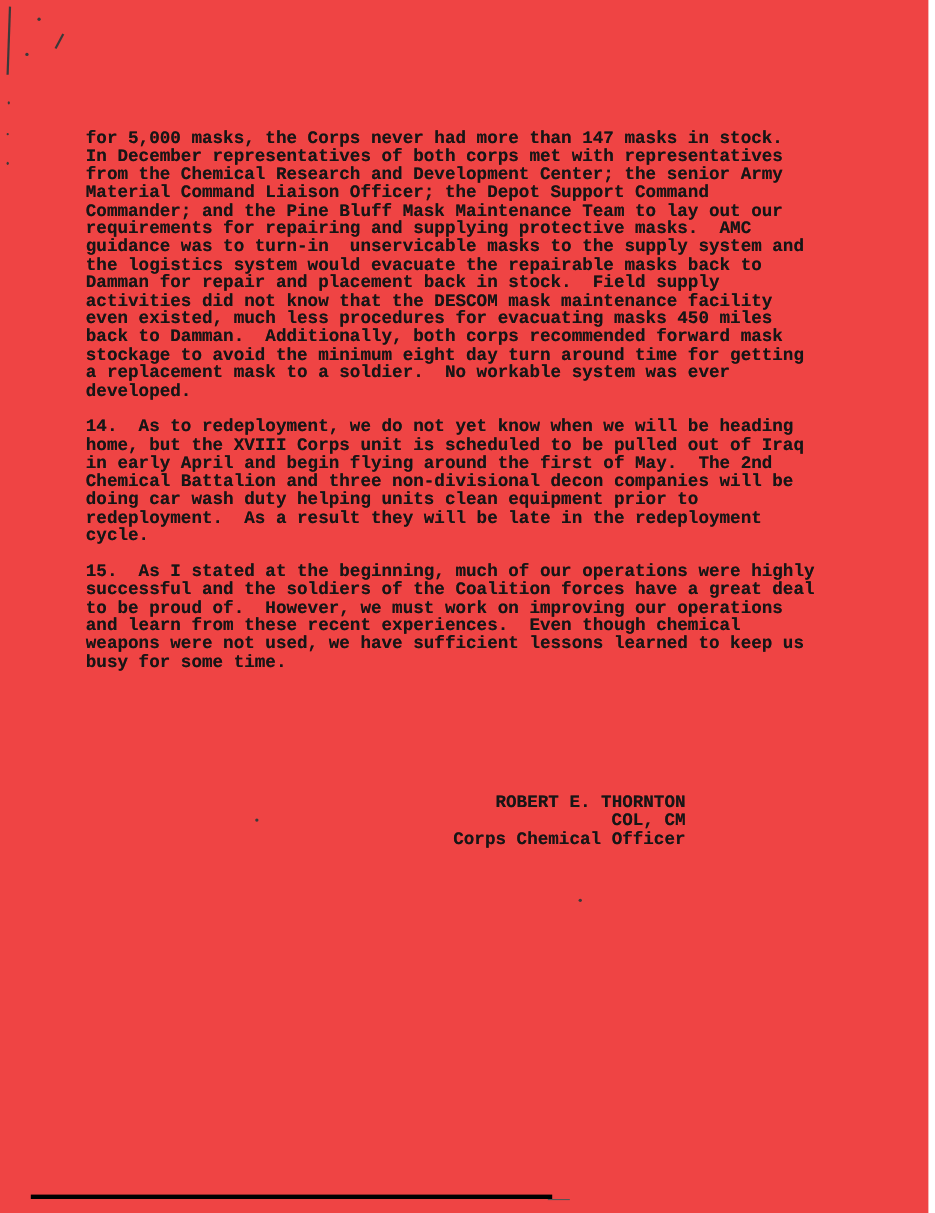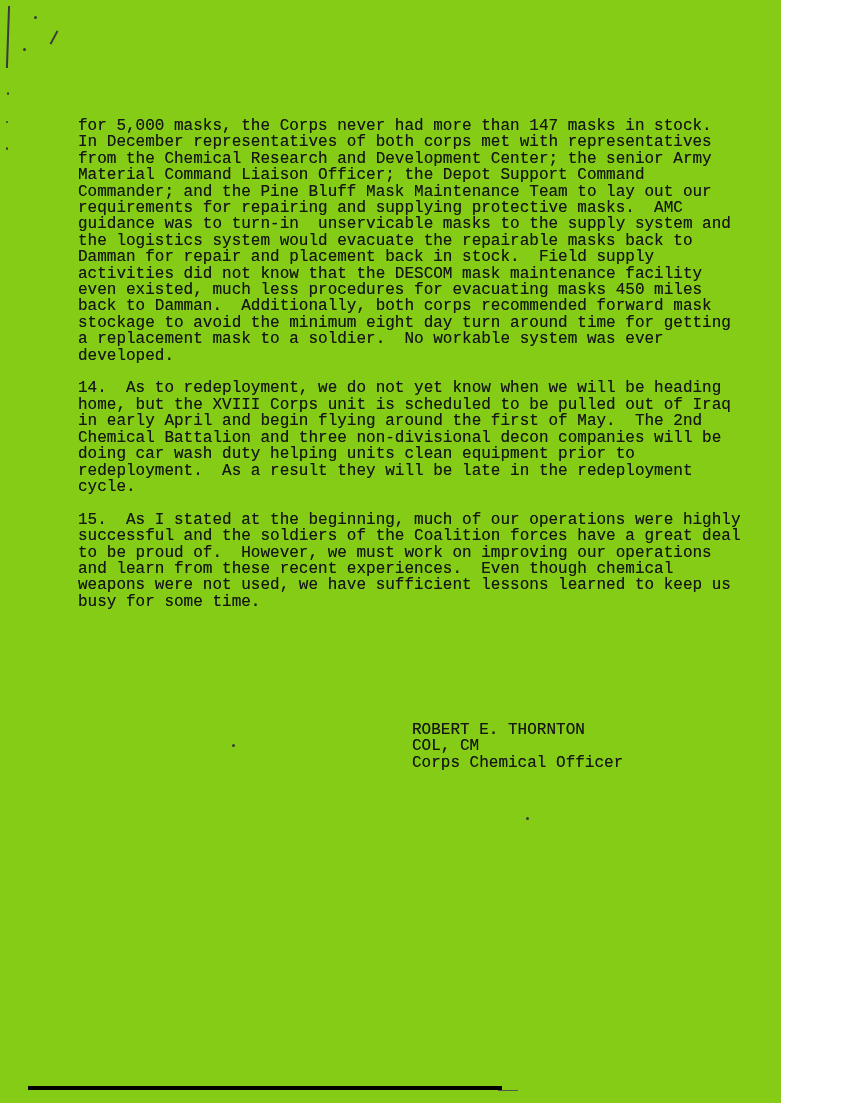--- a/index.html
+++ b/index.html
@@ -2,26 +2,27 @@
 <html><head>
 <meta charset="utf-8">
 <style>
   html, body {
     margin: 0;
     padding: 0;
     background: #ffffff;
   }
   .page {
     position: relative;
-    width: 781px;
+    width: 844px;
     height: 1103px;
-    background: #84cc16;
+    background: #ef4444;
     overflow: hidden;
     font-family: "Liberation Mono", "DejaVu Sans Mono", monospace;
     color: #161616;
+    font-weight: bold;
   }
   .text-block {
     position: absolute;
     left: 78px;
     top: 118px;
     width: 710px;
     font-size: 16px;
     line-height: 16.4px;
   }
   .para {
@@ -29,20 +30,21 @@
     margin: 0 0 16.4px 0;
     text-shadow: 0 0 0.5px rgba(0,0,0,0.55);
   }
   .signature-block {
     position: absolute;
     left: 412px;
     top: 722px;
     font-size: 16px;
     line-height: 16.4px;
     text-shadow: 0 0 0.5px rgba(0,0,0,0.55);
+    text-align: right;
   }
   .sig-line {
     white-space: pre;
   }
   
   .artifact {
     position: absolute;
     background: #3a3a3a;
   }
   .a-left-line   { left: 7px;  top: 6px;  width: 2px; height: 62px; transform: rotate(2deg); }

